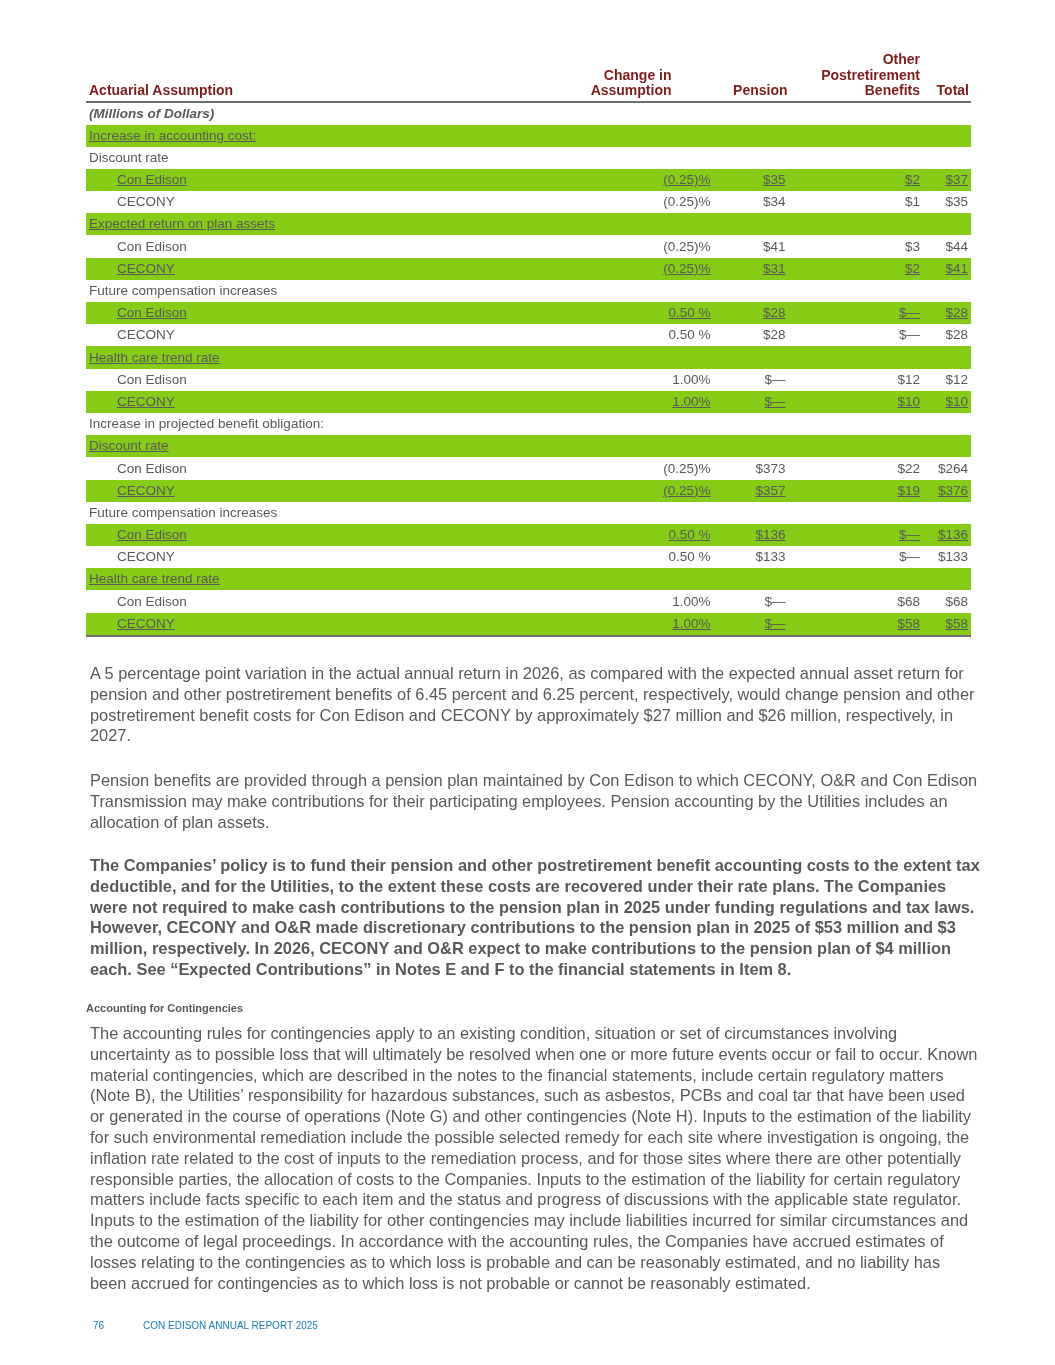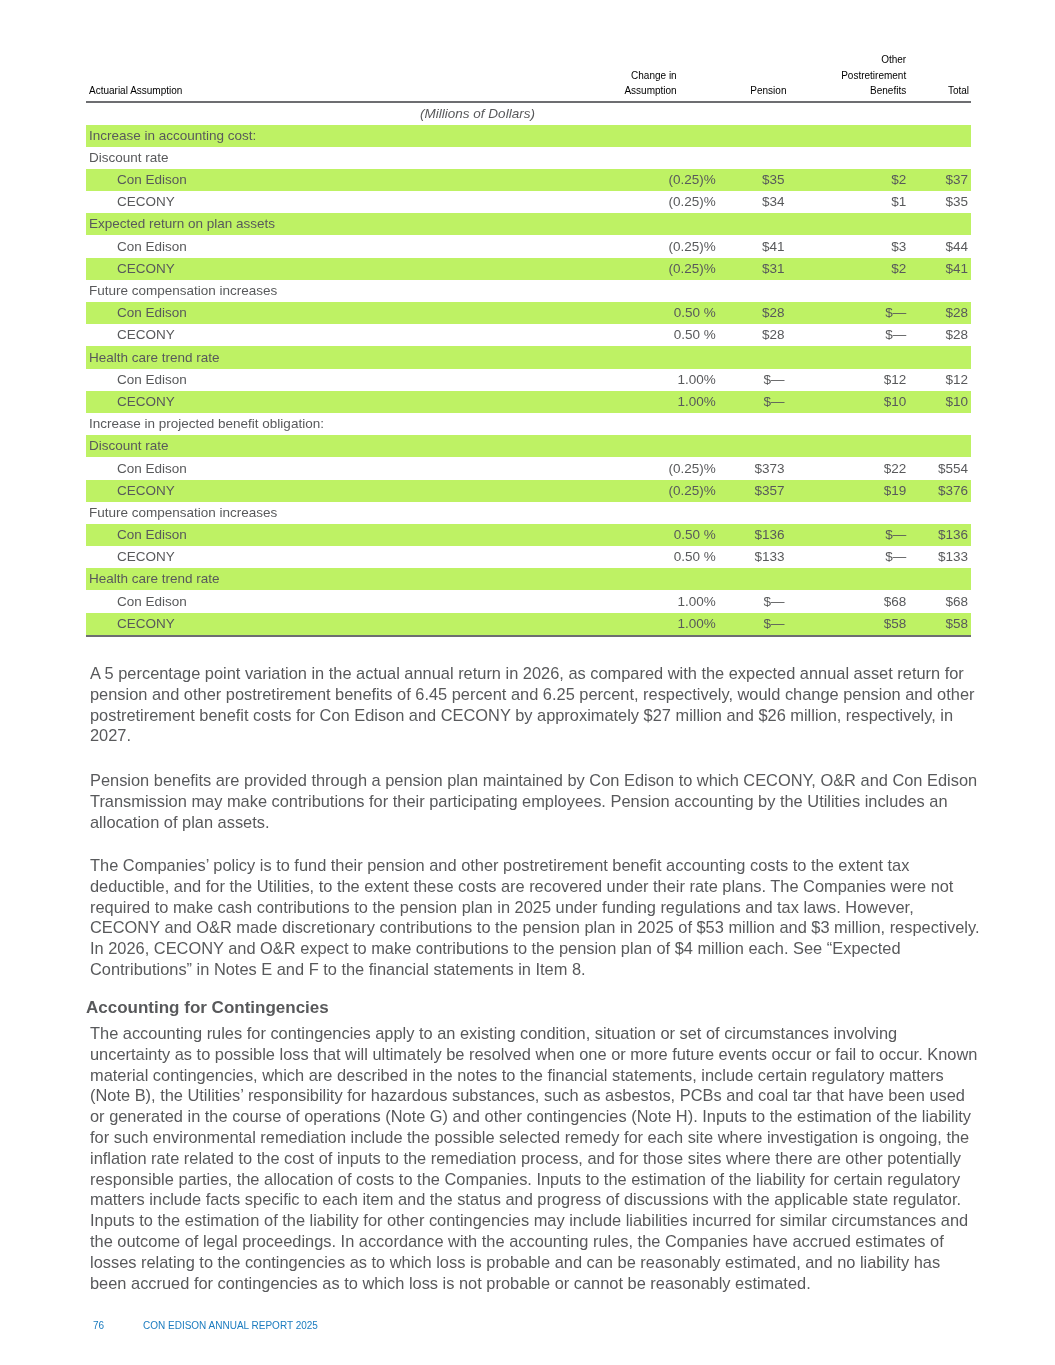--- a/index.html
+++ b/index.html
@@ -1,38 +1,38 @@
 <!DOCTYPE html>
 <html><head>
 <meta charset="utf-8">
 <style>
   html, body { margin: 0; padding: 0; background: #ffffff; }
   body { width: 1055px; height: 1365px; position: relative; font-family: "Liberation Sans", sans-serif; color: #58595b; }
   .page { position: absolute; left: 86px; top: 0; width: 885px; }
   table.sens { width: 885px; border-collapse: collapse; margin-top: 52px; font-size: 13.5px; }
-  table.sens th { font-weight: normal; color: #000000; font-size: 10px; line-height: 15.5px; vertical-align: bottom; padding: 0 3px 2px 3px; border-bottom: 2px solid #6d6e71; }
+  table.sens th { font-weight: bold; color: #7f1d1d; font-size: 14px; line-height: 15.5px; vertical-align: bottom; padding: 0 3px 2px 3px; border-bottom: 2px solid #6d6e71; }
   table.sens th.c-label { text-align: left; width: 460px; }
   table.sens th.c-num { text-align: right; }
   table.sens td { height: 22.2px; padding: 0 3px; line-height: 22px; vertical-align: bottom; }
   table.sens tr.units td { height: 21px; }
-  table.sens td.units-text { text-align: center; font-style: italic; font-weight: normal; padding-right: 105px; }
-  table.sens tr.shade td { background: #bef264; }
+  table.sens td.units-text { text-align: left; font-style: italic; font-weight: bold; padding-right: 105px; }
+  table.sens tr.shade td { background: #84cc16; text-decoration: underline; }
   table.sens tr.last td { border-bottom: 2px solid #6d6e71; }
   td.lbl { text-align: left; vertical-align: top; line-height: 20px; }
   td.lbl.indent { padding-left: 31px; }
   td.num { text-align: right; line-height: 19px; }
   td.cc { padding-right: 42px; }
   td.pen { padding-right: 1px; }
   td.opb { padding-right: 3px; }
   td.tot { padding-right: 2px; }
   .para { font-size: 16.4px; line-height: 20.8px; color: #58595b; margin: 4px; }
   .p1 { position: absolute; top: 659px; left: 0; width: 890px; }
   .p2 { position: absolute; top: 766px; left: 0; width: 890px; }
-  .p3 { position: absolute; top: 851px; left: 0; width: 890px; }
-  .h4 { position: absolute; top: 998px; left: 0; font-size: 17px; font-weight: bold; line-height: 20.8px; color: #58595b; margin: 0; }
+  .p3 { position: absolute; top: 851px; left: 0; width: 890px; font-weight: bold; }
+  .h4 { position: absolute; top: 998px; left: 0; font-size: 11px; font-weight: bold; line-height: 20.8px; color: #58595b; margin: 0; }
   .p4 { position: absolute; top: 1019px; left: 0; width: 890px; }
   .footer { position: absolute; top: 1320px; left: 7px; font-size: 10px; color: #1a7bbf; }
   .footer .pg { display: inline-block; width: 50px; }
 </style>
 </head>
 <body>
 
 <div class="page">
   <table class="sens">
     <thead>
@@ -151,21 +151,21 @@
           <td class="num cc"></td>
           <td class="num pen"></td>
           <td class="num opb"></td>
           <td class="num tot"></td>
         </tr>
         <tr class="">
           <td class="lbl indent">Con Edison</td>
           <td class="num cc">(0.25)%</td>
           <td class="num pen">$373</td>
           <td class="num opb">$22</td>
-          <td class="num tot">$554</td>
+          <td class="num tot">$264</td>
         </tr>
         <tr class="shade">
           <td class="lbl indent">CECONY</td>
           <td class="num cc">(0.25)%</td>
           <td class="num pen">$357</td>
           <td class="num opb">$19</td>
           <td class="num tot">$376</td>
         </tr>
         <tr class="">
           <td class="lbl">Future compensation increases</td>

